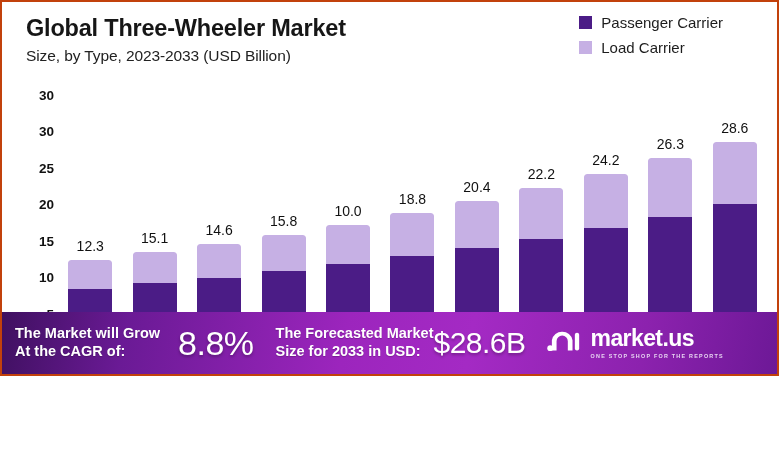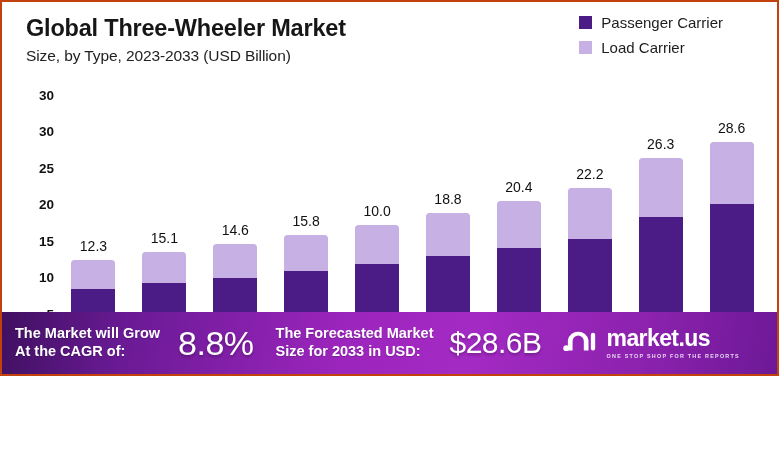--- a/index.html
+++ b/index.html
@@ -92,21 +92,21 @@
     color: #ffffff; font-size: 14.5px; font-weight: bold; line-height: 1.22;
     white-space: nowrap; text-shadow: 0 1px 1px rgba(0,0,0,0.22);
   }
   .stat-value {
     color: #ffffff; font-weight: normal; white-space: nowrap;
     text-shadow: 0 2px 3px rgba(0,0,0,0.28);
   }
   #cagr-text { margin-left: 13px; }
   #cagr-value { font-size: 34px; margin-left: 18px; letter-spacing: -0.5px; }
   #forecast-text { margin-left: 22px; }
-  #forecast-value { font-size: 30px; margin-left: 16px; letter-spacing: -0.5px; }
+  #forecast-value { font-size: 30px; letter-spacing: -0.5px; }
 
   
   #logo { display: flex; align-items: center; margin-left: 20px; }
   #logo-mark { width: 38px; height: 30px; flex: 0 0 auto; }
   #logo-text-wrap { margin-left: 7px; }
   #logo-word {
     font-size: 23px; font-weight: bold; color: #ffffff;
     letter-spacing: -0.6px; line-height: 1;
   }
   #logo-tagline {
@@ -195,20 +195,27 @@
           <div class="bar-stack" style="height: 148.629px;">
             <div class="seg-top" style="height: 46.6286px; background: rgb(198, 176, 228);"></div>
             <div class="seg-bottom" style="height: 102px; background: rgb(75, 28, 134);"></div>
           </div>
         </div>
         <div class="bar-group" style="padding-bottom: 37px;">
           <div class="bar-label" style="bottom: 204.743px;">22.2</div>
           <div class="bar-stack" style="height: 161.743px;">
             <div class="seg-top" style="height: 50.2714px; background: rgb(198, 176, 228);"></div>
             <div class="seg-bottom" style="height: 111.471px; background: rgb(75, 28, 134);"></div>
+          </div>
+        </div>
+        <div class="bar-group" style="padding-bottom: 37px;">
+          <div class="bar-label" style="bottom: 219.314px;">24.2</div>
+          <div class="bar-stack" style="height: 176.314px;">
+            <div class="seg-top" style="height: 53.9143px; background: rgb(198, 176, 228);"></div>
+            <div class="seg-bottom" style="height: 122.4px; background: rgb(75, 28, 134);"></div>
           </div>
         </div>
         <div class="bar-group" style="padding-bottom: 37px;">
           <div class="bar-label" style="bottom: 234.614px;">26.3</div>
           <div class="bar-stack" style="height: 191.614px;">
             <div class="seg-top" style="height: 58.2857px; background: rgb(198, 176, 228);"></div>
             <div class="seg-bottom" style="height: 133.329px; background: rgb(75, 28, 134);"></div>
           </div>
         </div>
         <div class="bar-group" style="padding-bottom: 37px;">

